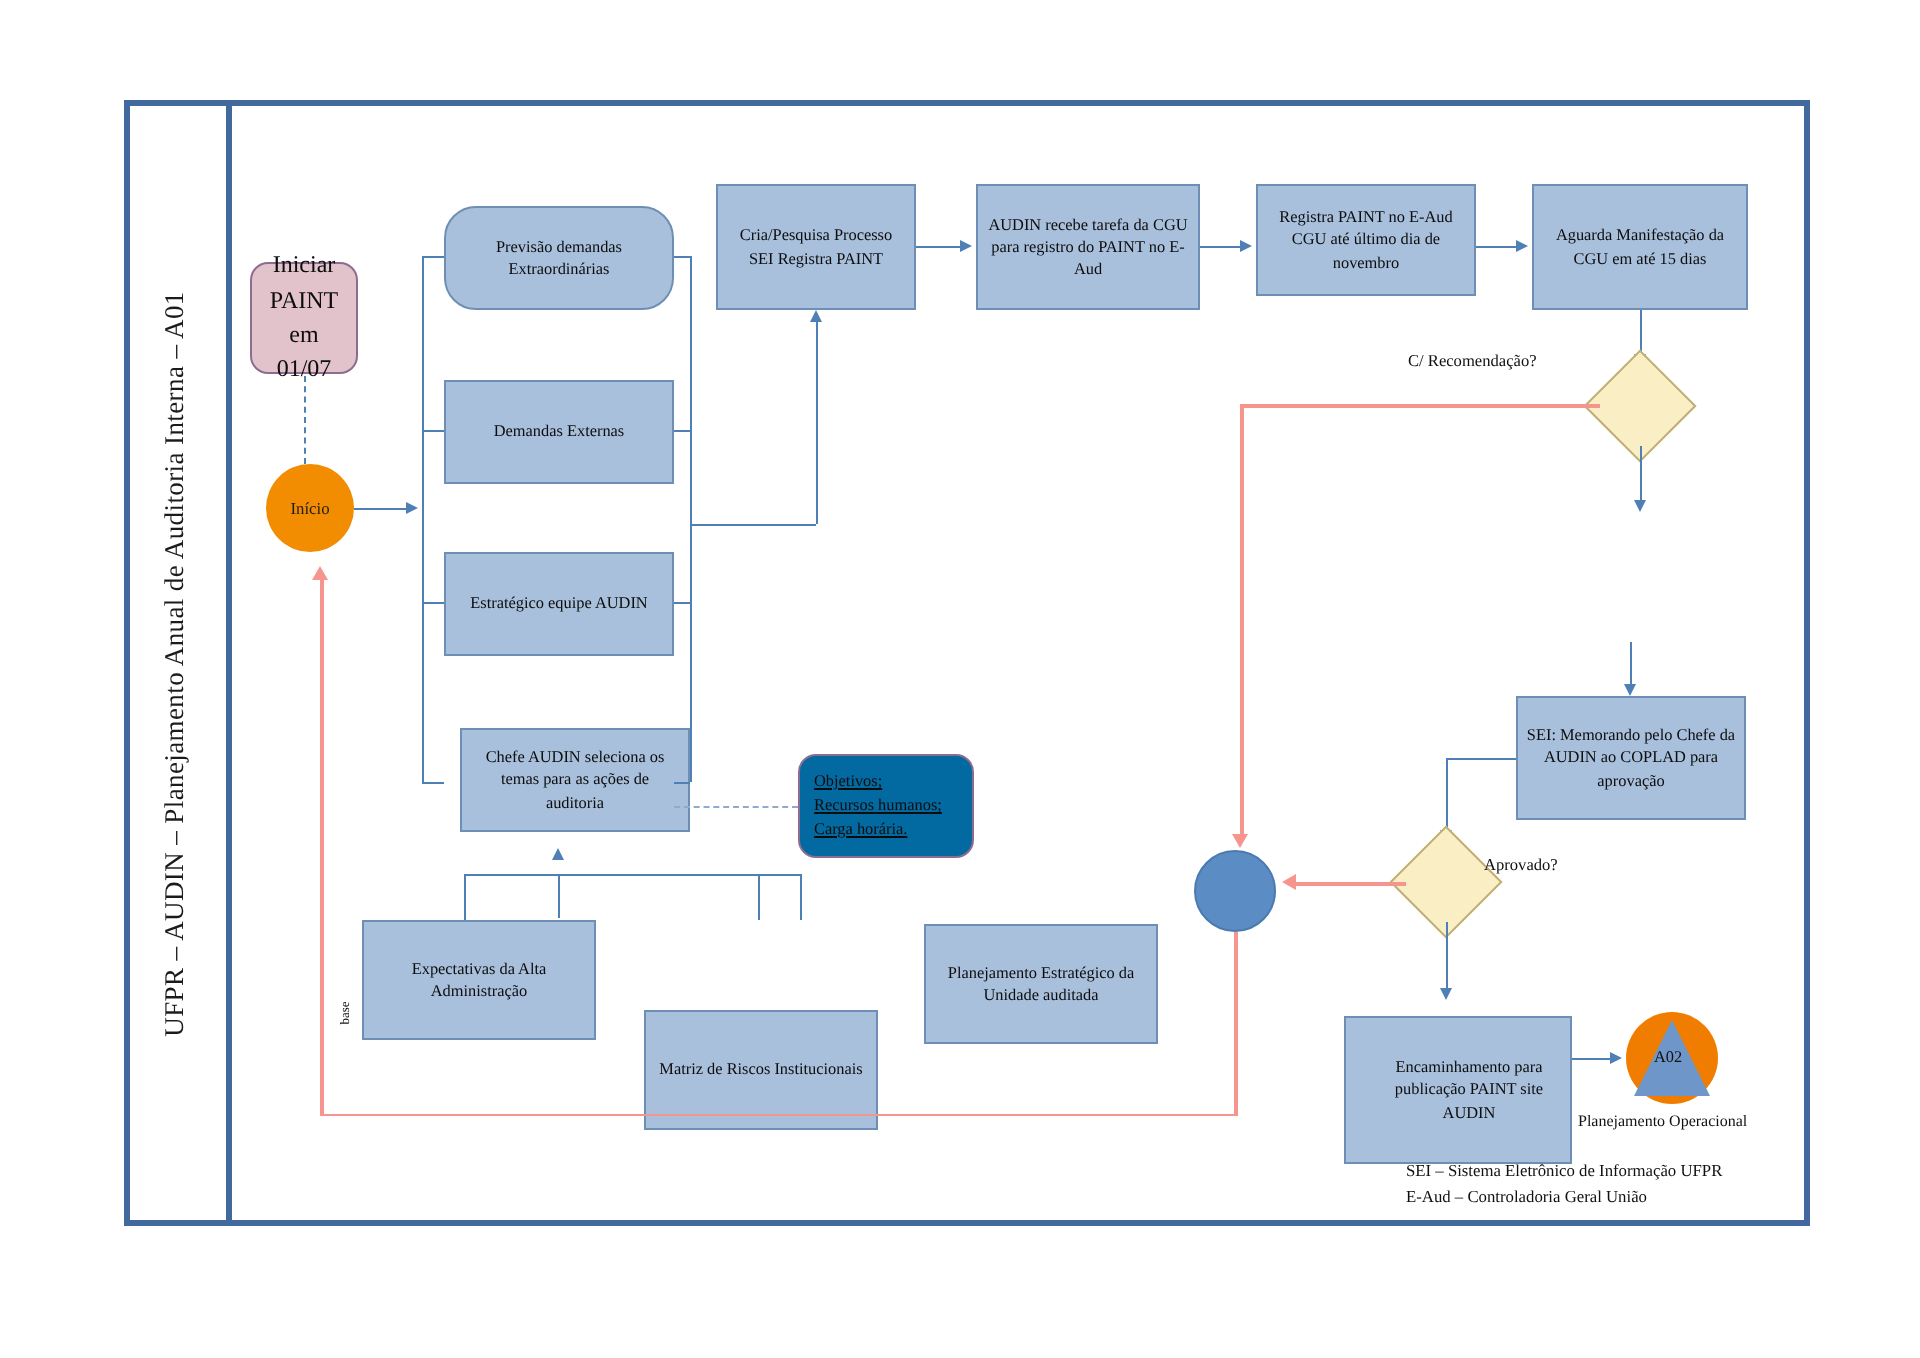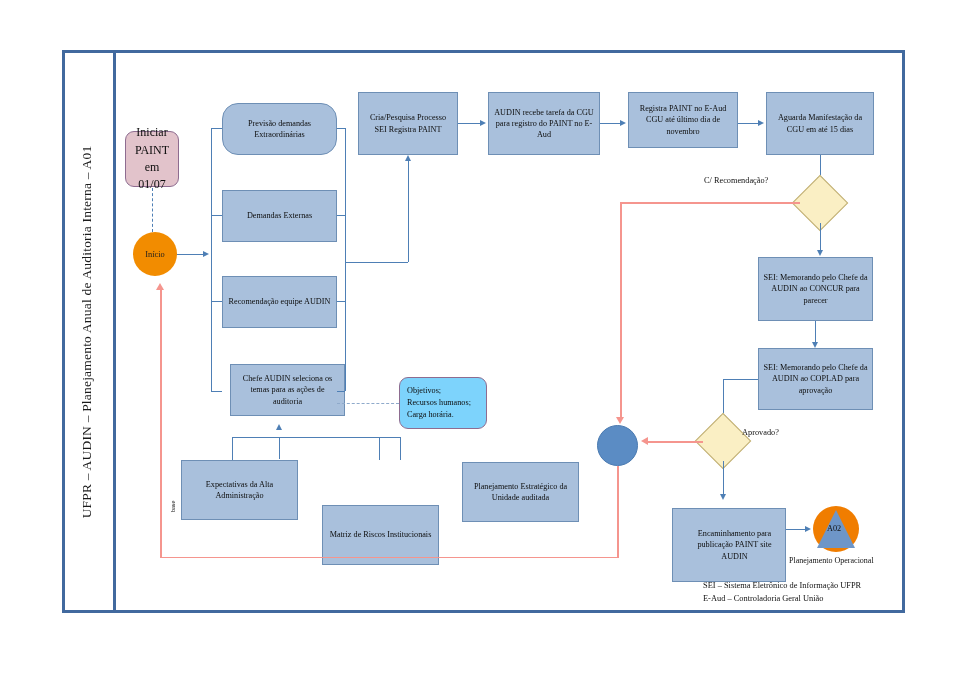--- a/index.html
+++ b/index.html
@@ -53,30 +53,31 @@
     border: 1px solid #6E8FB5;
     display: flex; align-items: center; justify-content: center;
     text-align: center;
     font-size: 8.2px;
     line-height: 1.35;
     color: #0d0d0d;
     padding: 2px 4px;
   }
 
   .note {
-    background: #7dd3fc;
+    background: #0369a1;
     border: 1px solid #8E6C90;
     border-radius: 9px;
     display: flex; align-items: center; justify-content: flex-start;
     text-align: left;
     font-size: 8.2px;
     line-height: 1.45;
     color: #0d0d0d;
     padding: 3px 7px;
     white-space: pre-line;
+    text-decoration: underline;
   }
 
   .startbox {
     background: #E2C3CB;
     border: 1px solid #8E6C90;
     border-radius: 9px;
     display: flex; align-items: center; justify-content: center;
     text-align: center;
     font-size: 12px;
     line-height: 1.45;
@@ -196,21 +197,21 @@
 
   <div class="ln v" style="left:211px; top:128px; height:263px;"></div>
   <div class="ln h" style="left:211px; top:128px; width:11px;"></div>
   <div class="ln h" style="left:211px; top:215px; width:11px;"></div>
   <div class="ln h" style="left:211px; top:301px; width:11px;"></div>
   <div class="ln h" style="left:211px; top:391px; width:11px;"></div>
 
   <div class="node proc" style="left:222px; top:103px; width:115px; height:52px;border-radius:16px;">Previsão demandas
 Extraordinárias</div>
   <div class="node proc" style="left:222px; top:190px; width:115px; height:52px;">Demandas Externas</div>
-  <div class="node proc" style="left:222px; top:276px; width:115px; height:52px;">Recomendação equipe
+  <div class="node proc" style="left:222px; top:276px; width:115px; height:52px;">Estratégico equipe
 AUDIN</div>
   <div class="node proc" style="left:230px; top:364px; width:115px; height:52px;">Chefe AUDIN seleciona
 os temas para as
 ações de auditoria</div>
 
   <div class="ln v" style="left:345px; top:128px; height:263px;"></div>
   <div class="ln h" style="left:337px; top:128px; width:8px;"></div>
   <div class="ln h" style="left:337px; top:215px; width:8px;"></div>
   <div class="ln h" style="left:337px; top:301px; width:8px;"></div>
   <div class="ln h" style="left:337px; top:391px; width:8px;"></div>
@@ -268,23 +269,20 @@
   <div class="node diamond" style="left:800px; top:183px; width:40px; height:40px;"></div>
   <div class="dlabel" style="left:704px; top:176px;">C/ Recomendação?</div>
 
   <div class="rln h" style="left:620px; top:202px; width:180px;"></div>
   <div class="rln v" style="left:620px; top:202px; height:215px;"></div>
   <div class="rar-d ar" style="left:616px; top:417px;"></div>
 
   <div class="ln v" style="left:820px; top:223px; height:27px;"></div>
   <div class="ar ar-d" style="left:816.5px; top:250px;"></div>
 
-  <div class="node proc" style="left:758px; top:257px; width:115px; height:64px;">SEI: Memorando pelo Chefe
-da AUDIN ao CONCUR para
-parecer</div>
 
   <div class="ln v" style="left:815px; top:321px; height:21px;"></div>
   <div class="ar ar-d" style="left:811.5px; top:342px;"></div>
 
   <div class="node proc" style="left:758px; top:348px; width:115px; height:62px;">SEI: Memorando pelo Chefe
 da AUDIN ao COPLAD
 para aprovação</div>
 
   <div class="ln h" style="left:723px; top:379px; width:35px;"></div>
   <div class="ln v" style="left:723px; top:379px; height:36px;"></div>

